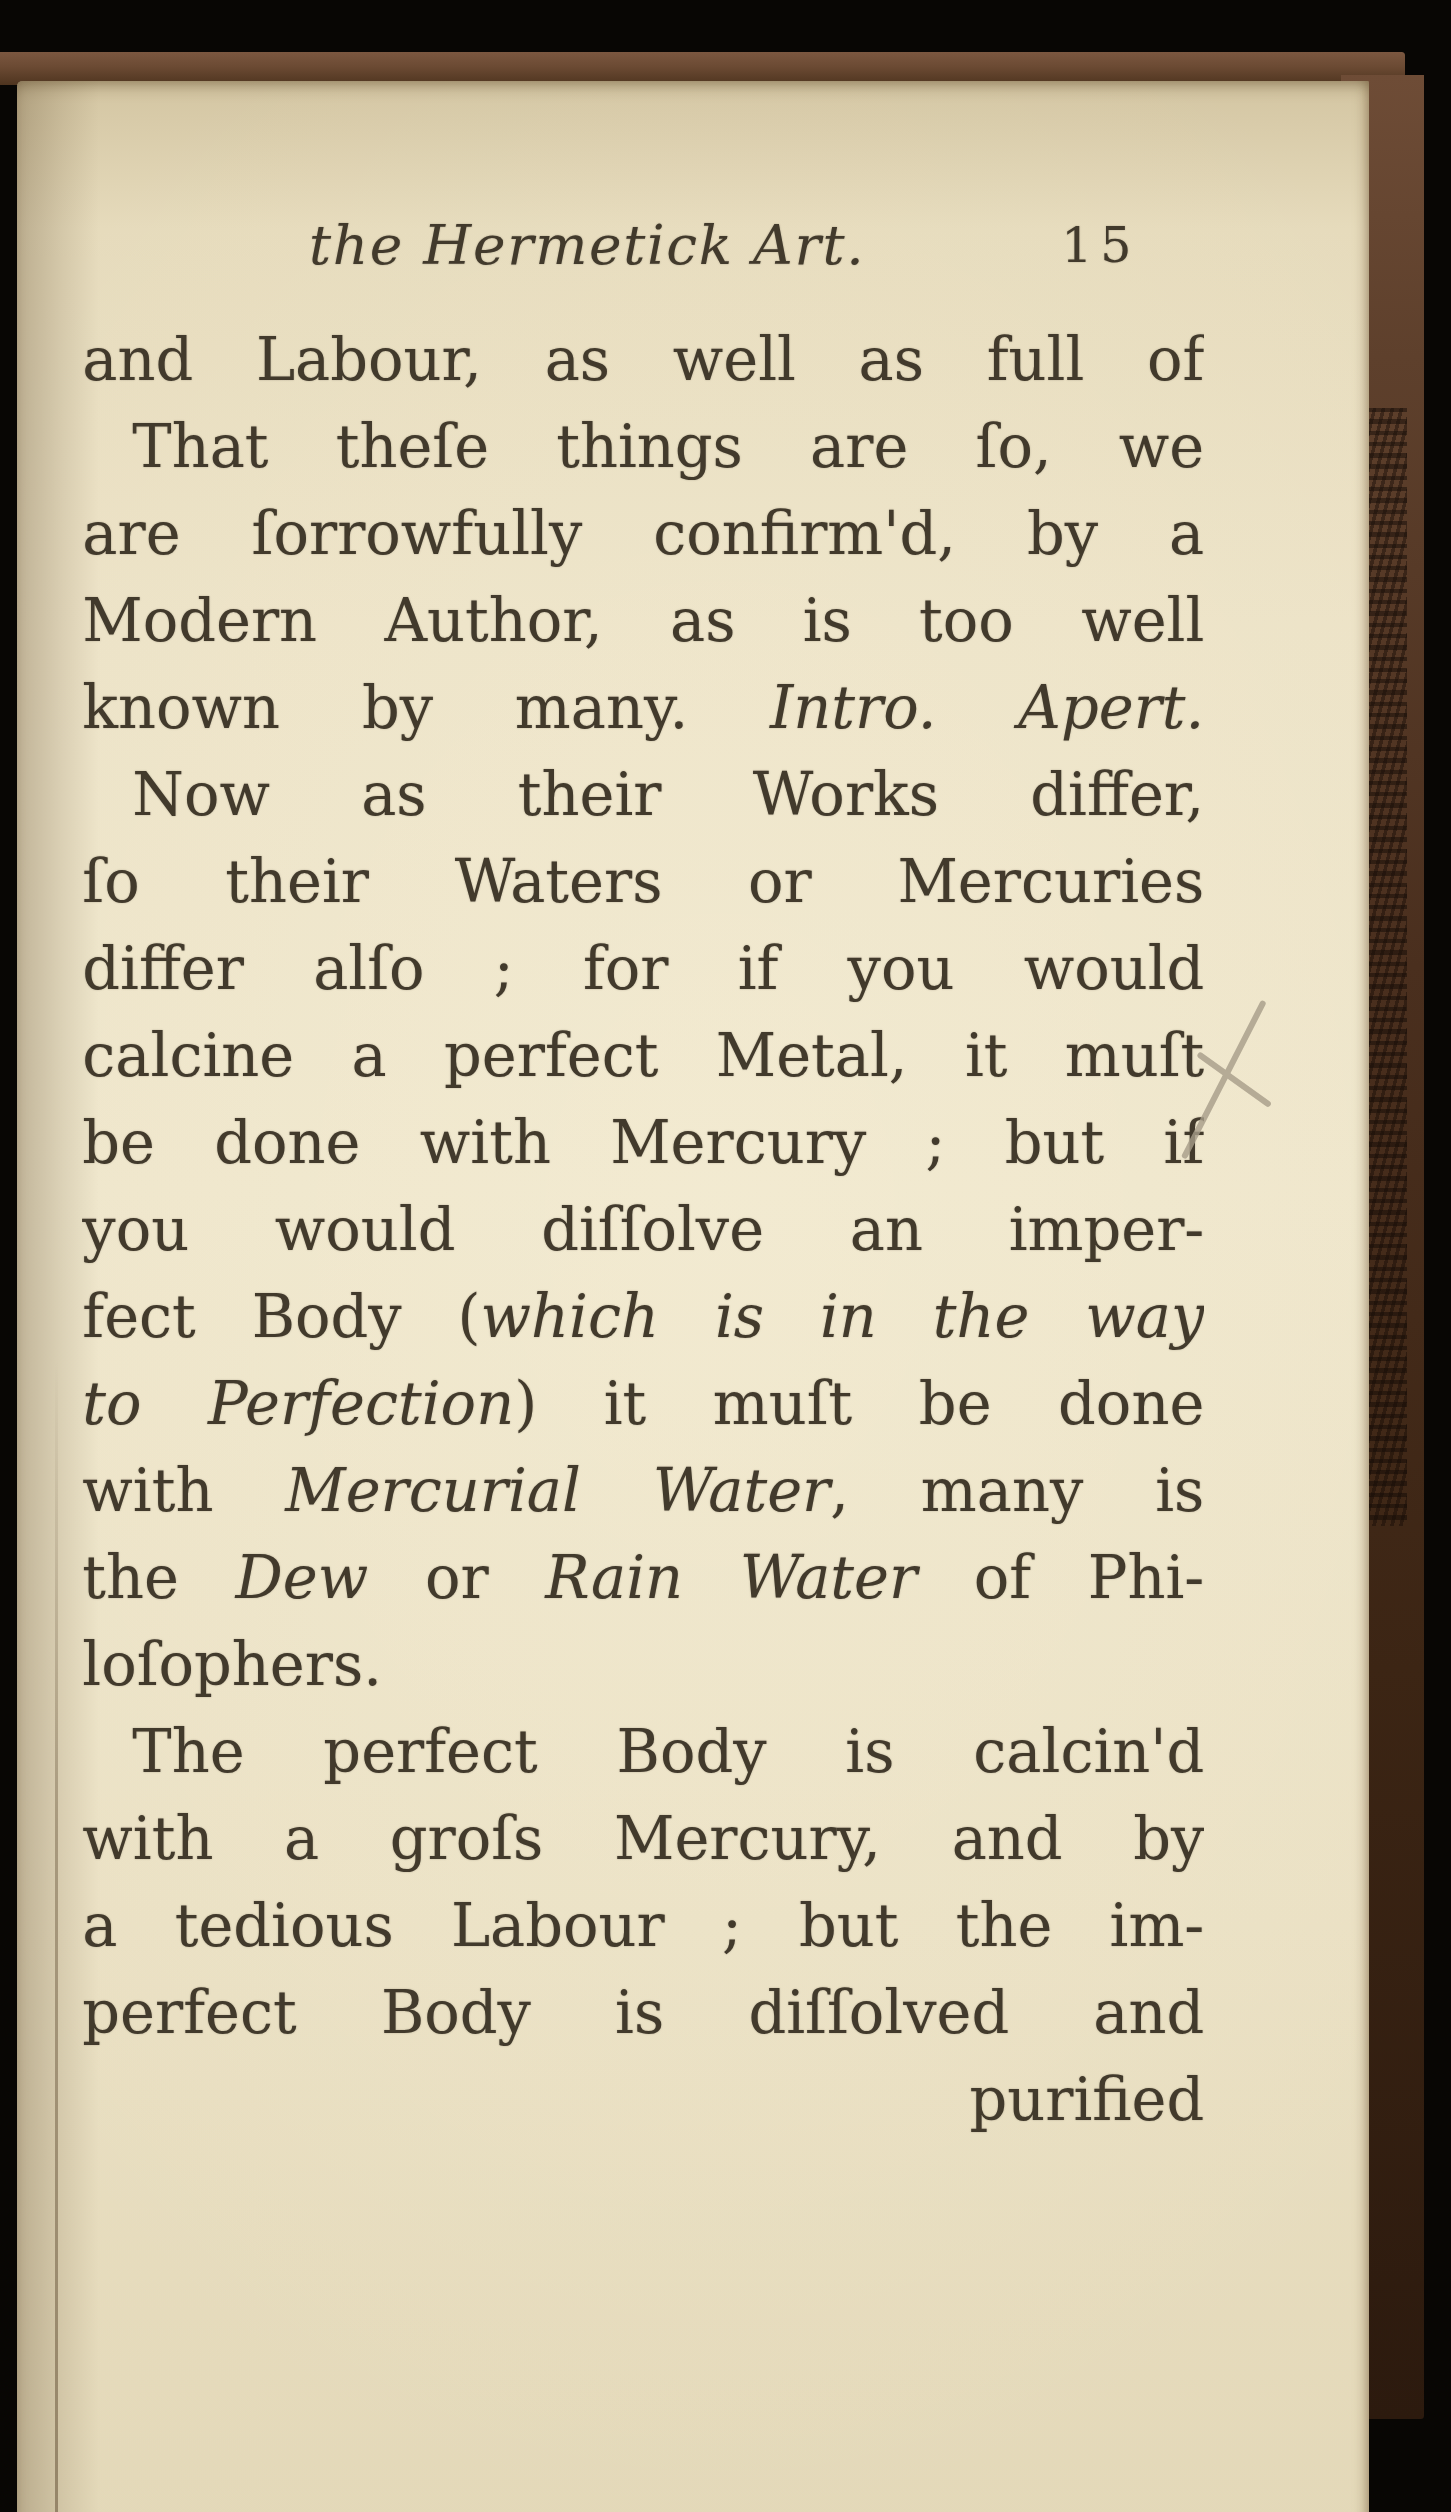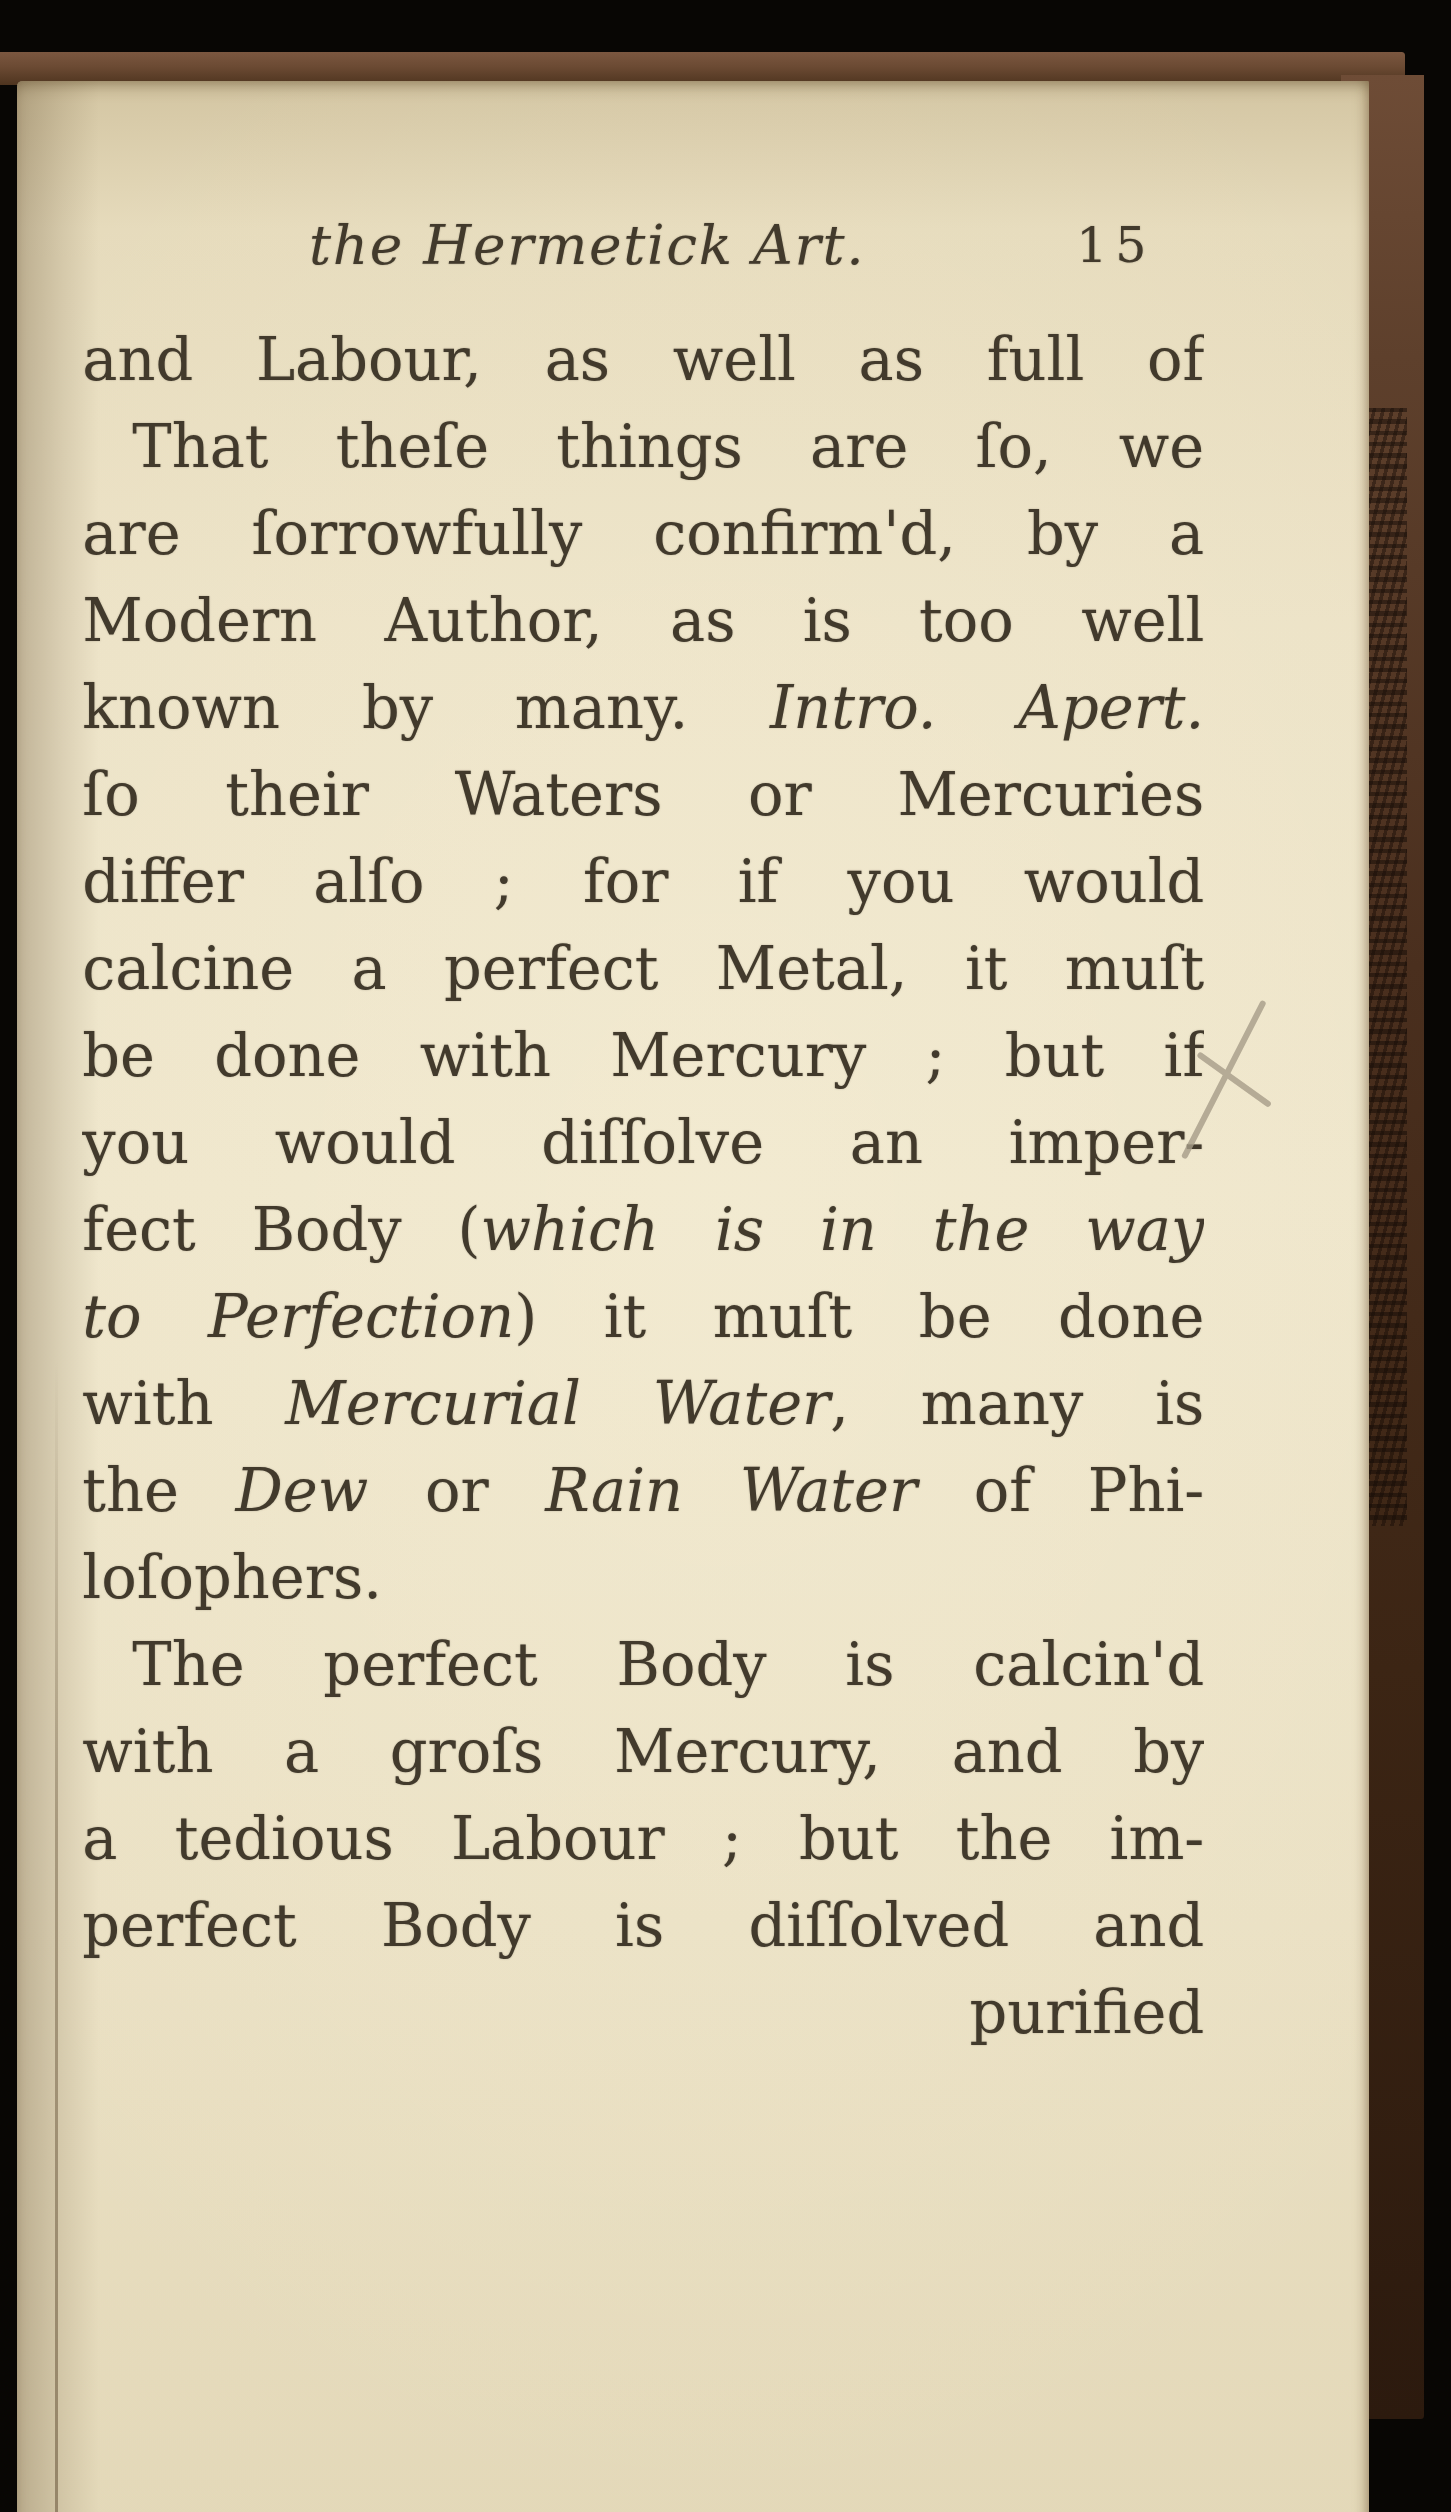--- a/index.html
+++ b/index.html
@@ -37,21 +37,21 @@
   .gutter-shadow{position:absolute;left:0;top:0;width:82px;height:100%;
     background:linear-gradient(90deg, rgba(104,84,54,.34) 0%, rgba(104,84,54,.14) 55%, rgba(0,0,0,0) 100%);
     border-radius:5.2px 0 0 8.7px;}
   .gutter-crease{position:absolute;left:38px;top:52%;bottom:0;width:2.6px;
     background:linear-gradient(180deg, rgba(0,0,0,0) 0%, rgba(92,72,46,.38) 40%, rgba(92,72,46,.5) 100%);}
 
   .header-row{position:absolute;left:65px;top:121px;width:1122px;height:87px;line-height:87px;}
   .running-title{position:absolute;left:45%;transform:translateX(-50%);
     font-style:italic;font-size:55px;letter-spacing:1.7px;white-space:nowrap;
     text-shadow:0 0 1.7px rgba(66,58,44,.4);}
-  .page-number{position:absolute;right:50px;font-size:49px;letter-spacing:7.8px;
+  .page-number{position:absolute;right:65px;font-size:49px;letter-spacing:7.8px;
     text-shadow:0 0 1.7px rgba(66,58,44,.4);}
 
   .text-block{position:absolute;left:65px;top:235px;width:1122px;
     font-size:59px;line-height:87px;word-spacing:.06em;
     text-shadow:0 0 1.7px rgba(66,58,44,.38);}
   .line{height:87px;overflow:hidden;text-align:justify;text-align-last:justify;}
   .line.indent{text-indent:50px;}
   .line.endline{text-align-last:left;}
   .line.catchword{text-align-last:right;}
   .it{font-style:italic;}
@@ -77,20 +77,21 @@
       <div class="running-title">the Hermetick Art.</div>
       <div class="page-number">15</div>
     </div>
 
     <div class="text-block">
         <div class="line"><span class="rm">and Labour, as well as full of</span></div>
         <div class="line indent"><span class="rm">That theſe things are ſo, we</span></div>
         <div class="line"><span class="rm">are ſorrowfully confirm'd, by a</span></div>
         <div class="line"><span class="rm">Modern Author, as is too well</span></div>
         <div class="line"><span class="rm">known by many. </span><span class="it">Intro. Apert.</span></div>
+        <div class="line indent"><span class="rm">Now as their Works differ,</span></div>
         <div class="line"><span class="rm">ſo their Waters or Mercuries</span></div>
         <div class="line"><span class="rm">differ alſo ; for if you would</span></div>
         <div class="line"><span class="rm">calcine a perfect Metal, it muſt</span></div>
         <div class="line"><span class="rm">be done with Mercury ; but if</span></div>
         <div class="line"><span class="rm">you would diſſolve an imper-</span></div>
         <div class="line"><span class="rm">fect Body (</span><span class="it">which is in the way</span></div>
         <div class="line"><span class="it">to Perfection</span><span class="rm">) it muſt be done</span></div>
         <div class="line"><span class="rm">with </span><span class="it">Mercurial Water</span><span class="rm">, many is</span></div>
         <div class="line"><span class="rm">the </span><span class="it">Dew</span><span class="rm"> or </span><span class="it">Rain Water</span><span class="rm"> of Phi-</span></div>
         <div class="line endline"><span class="rm">loſophers.</span></div>

